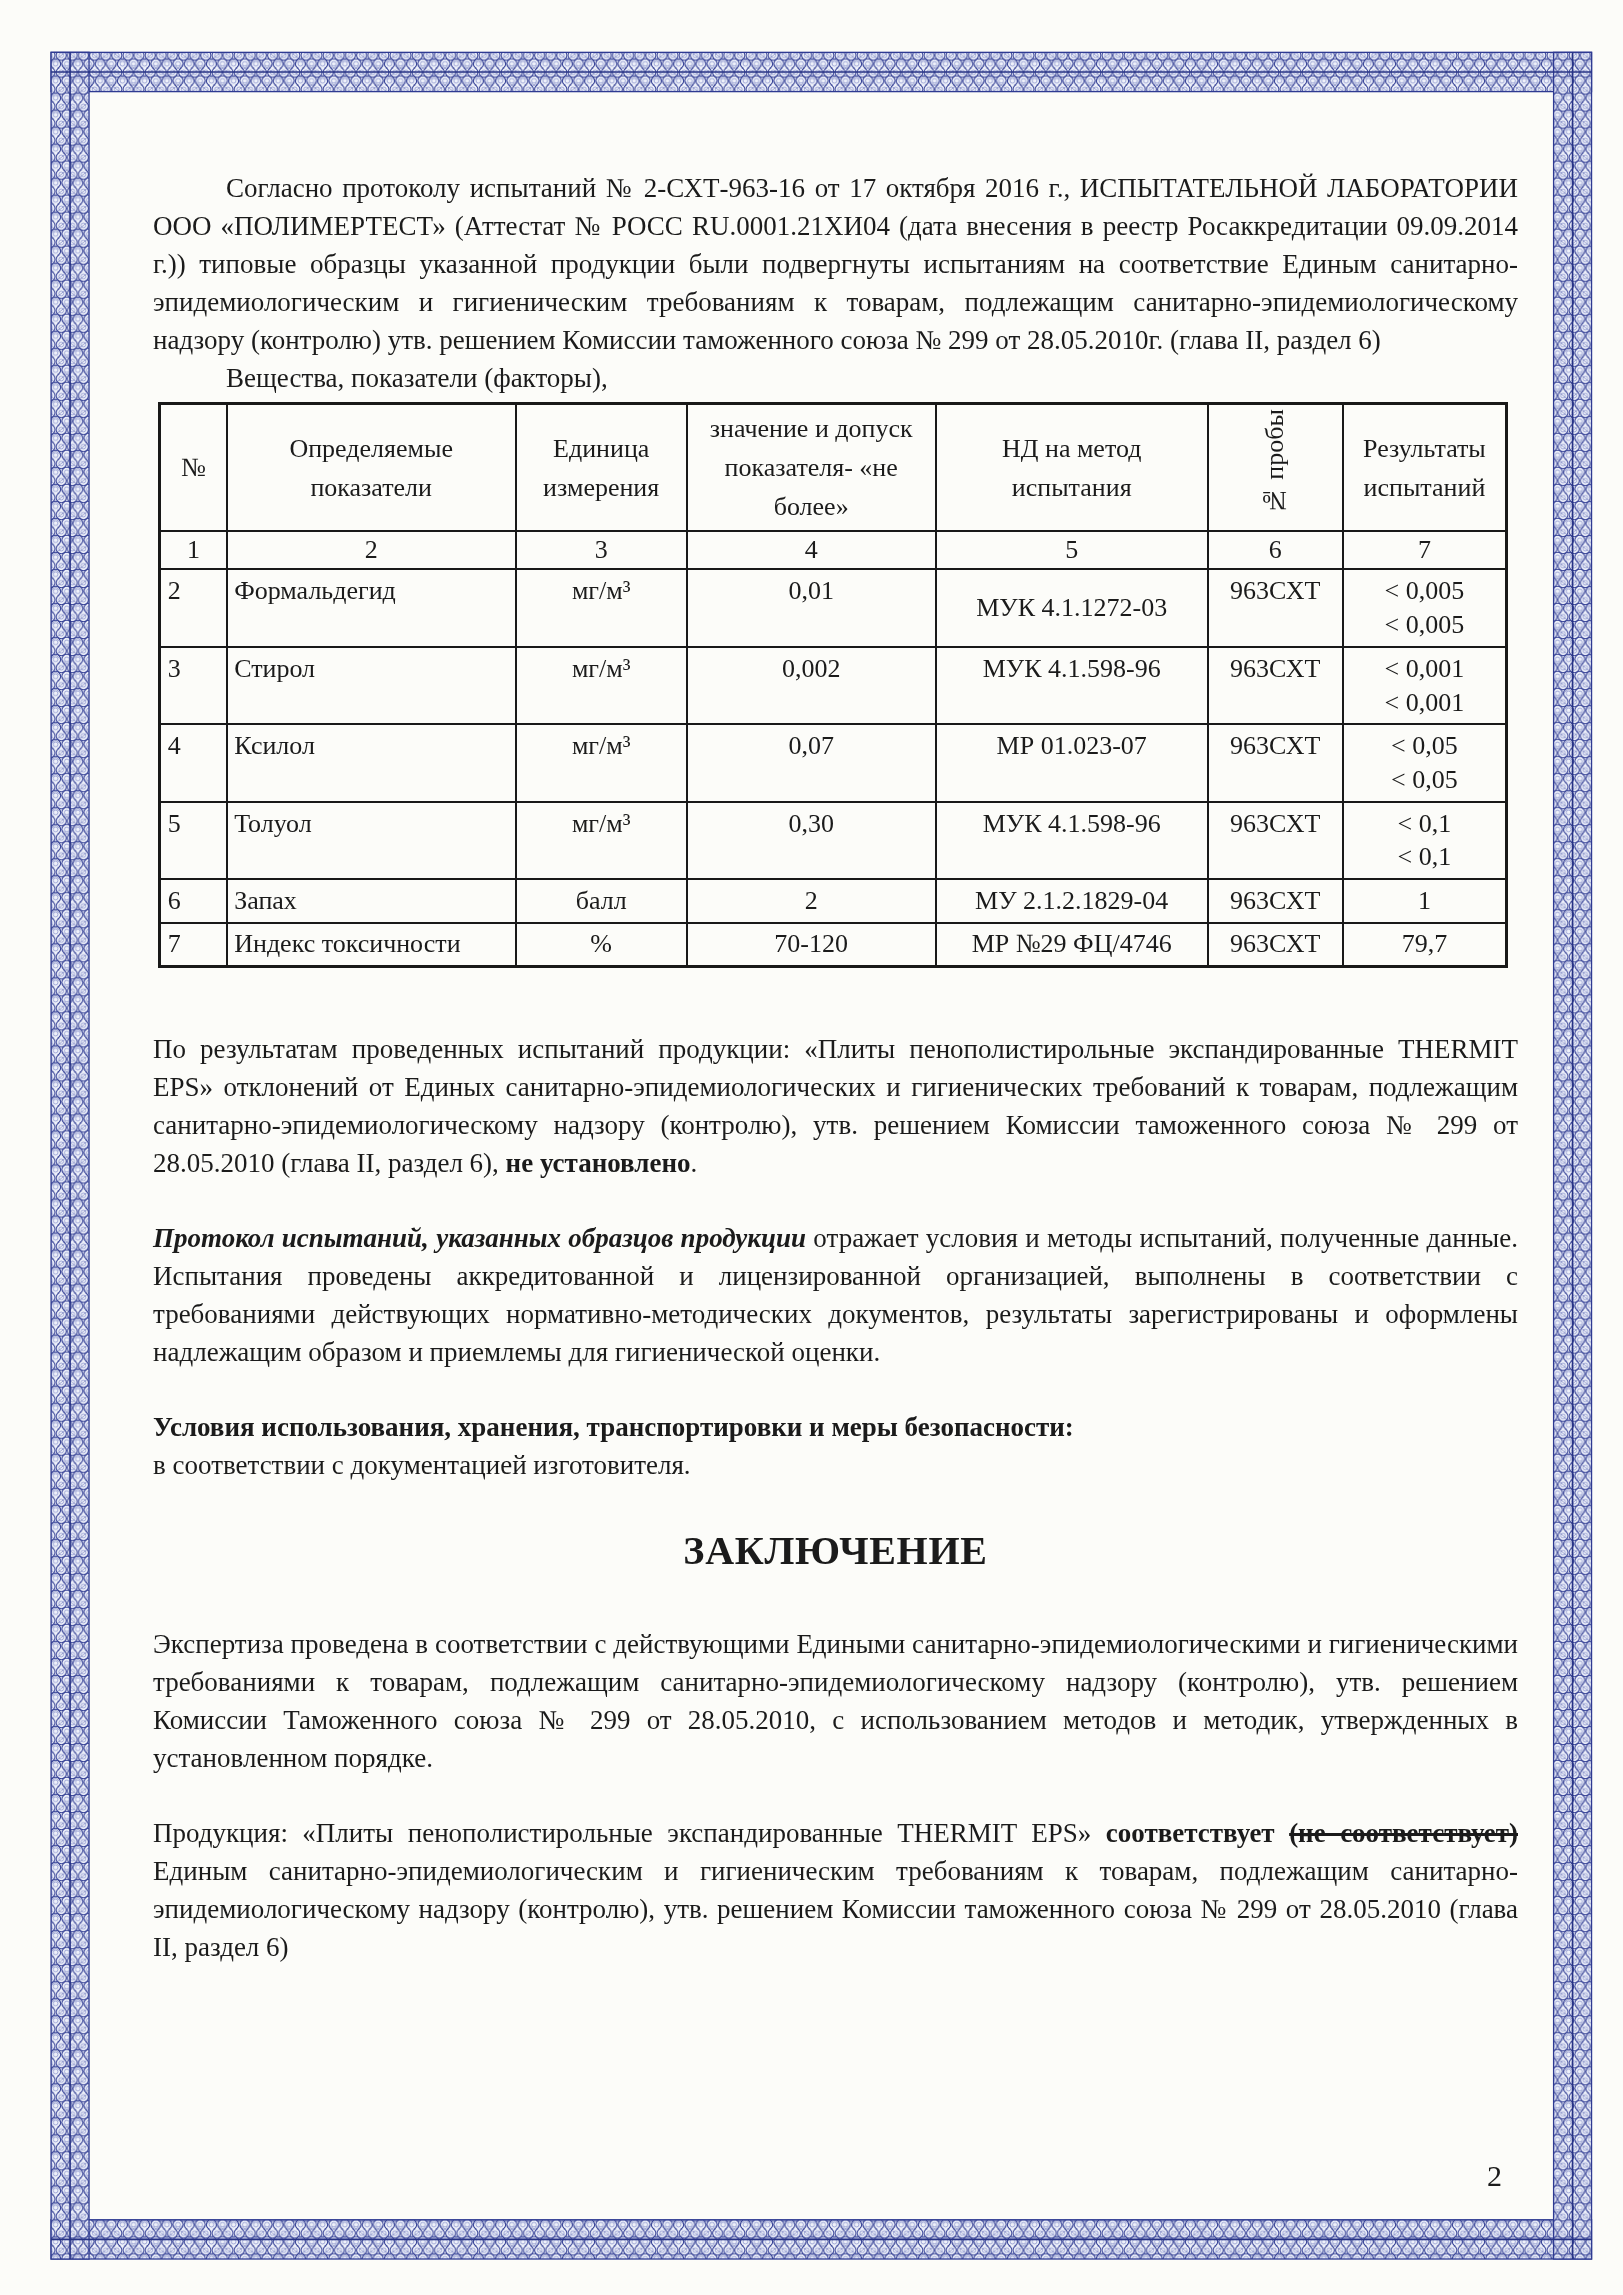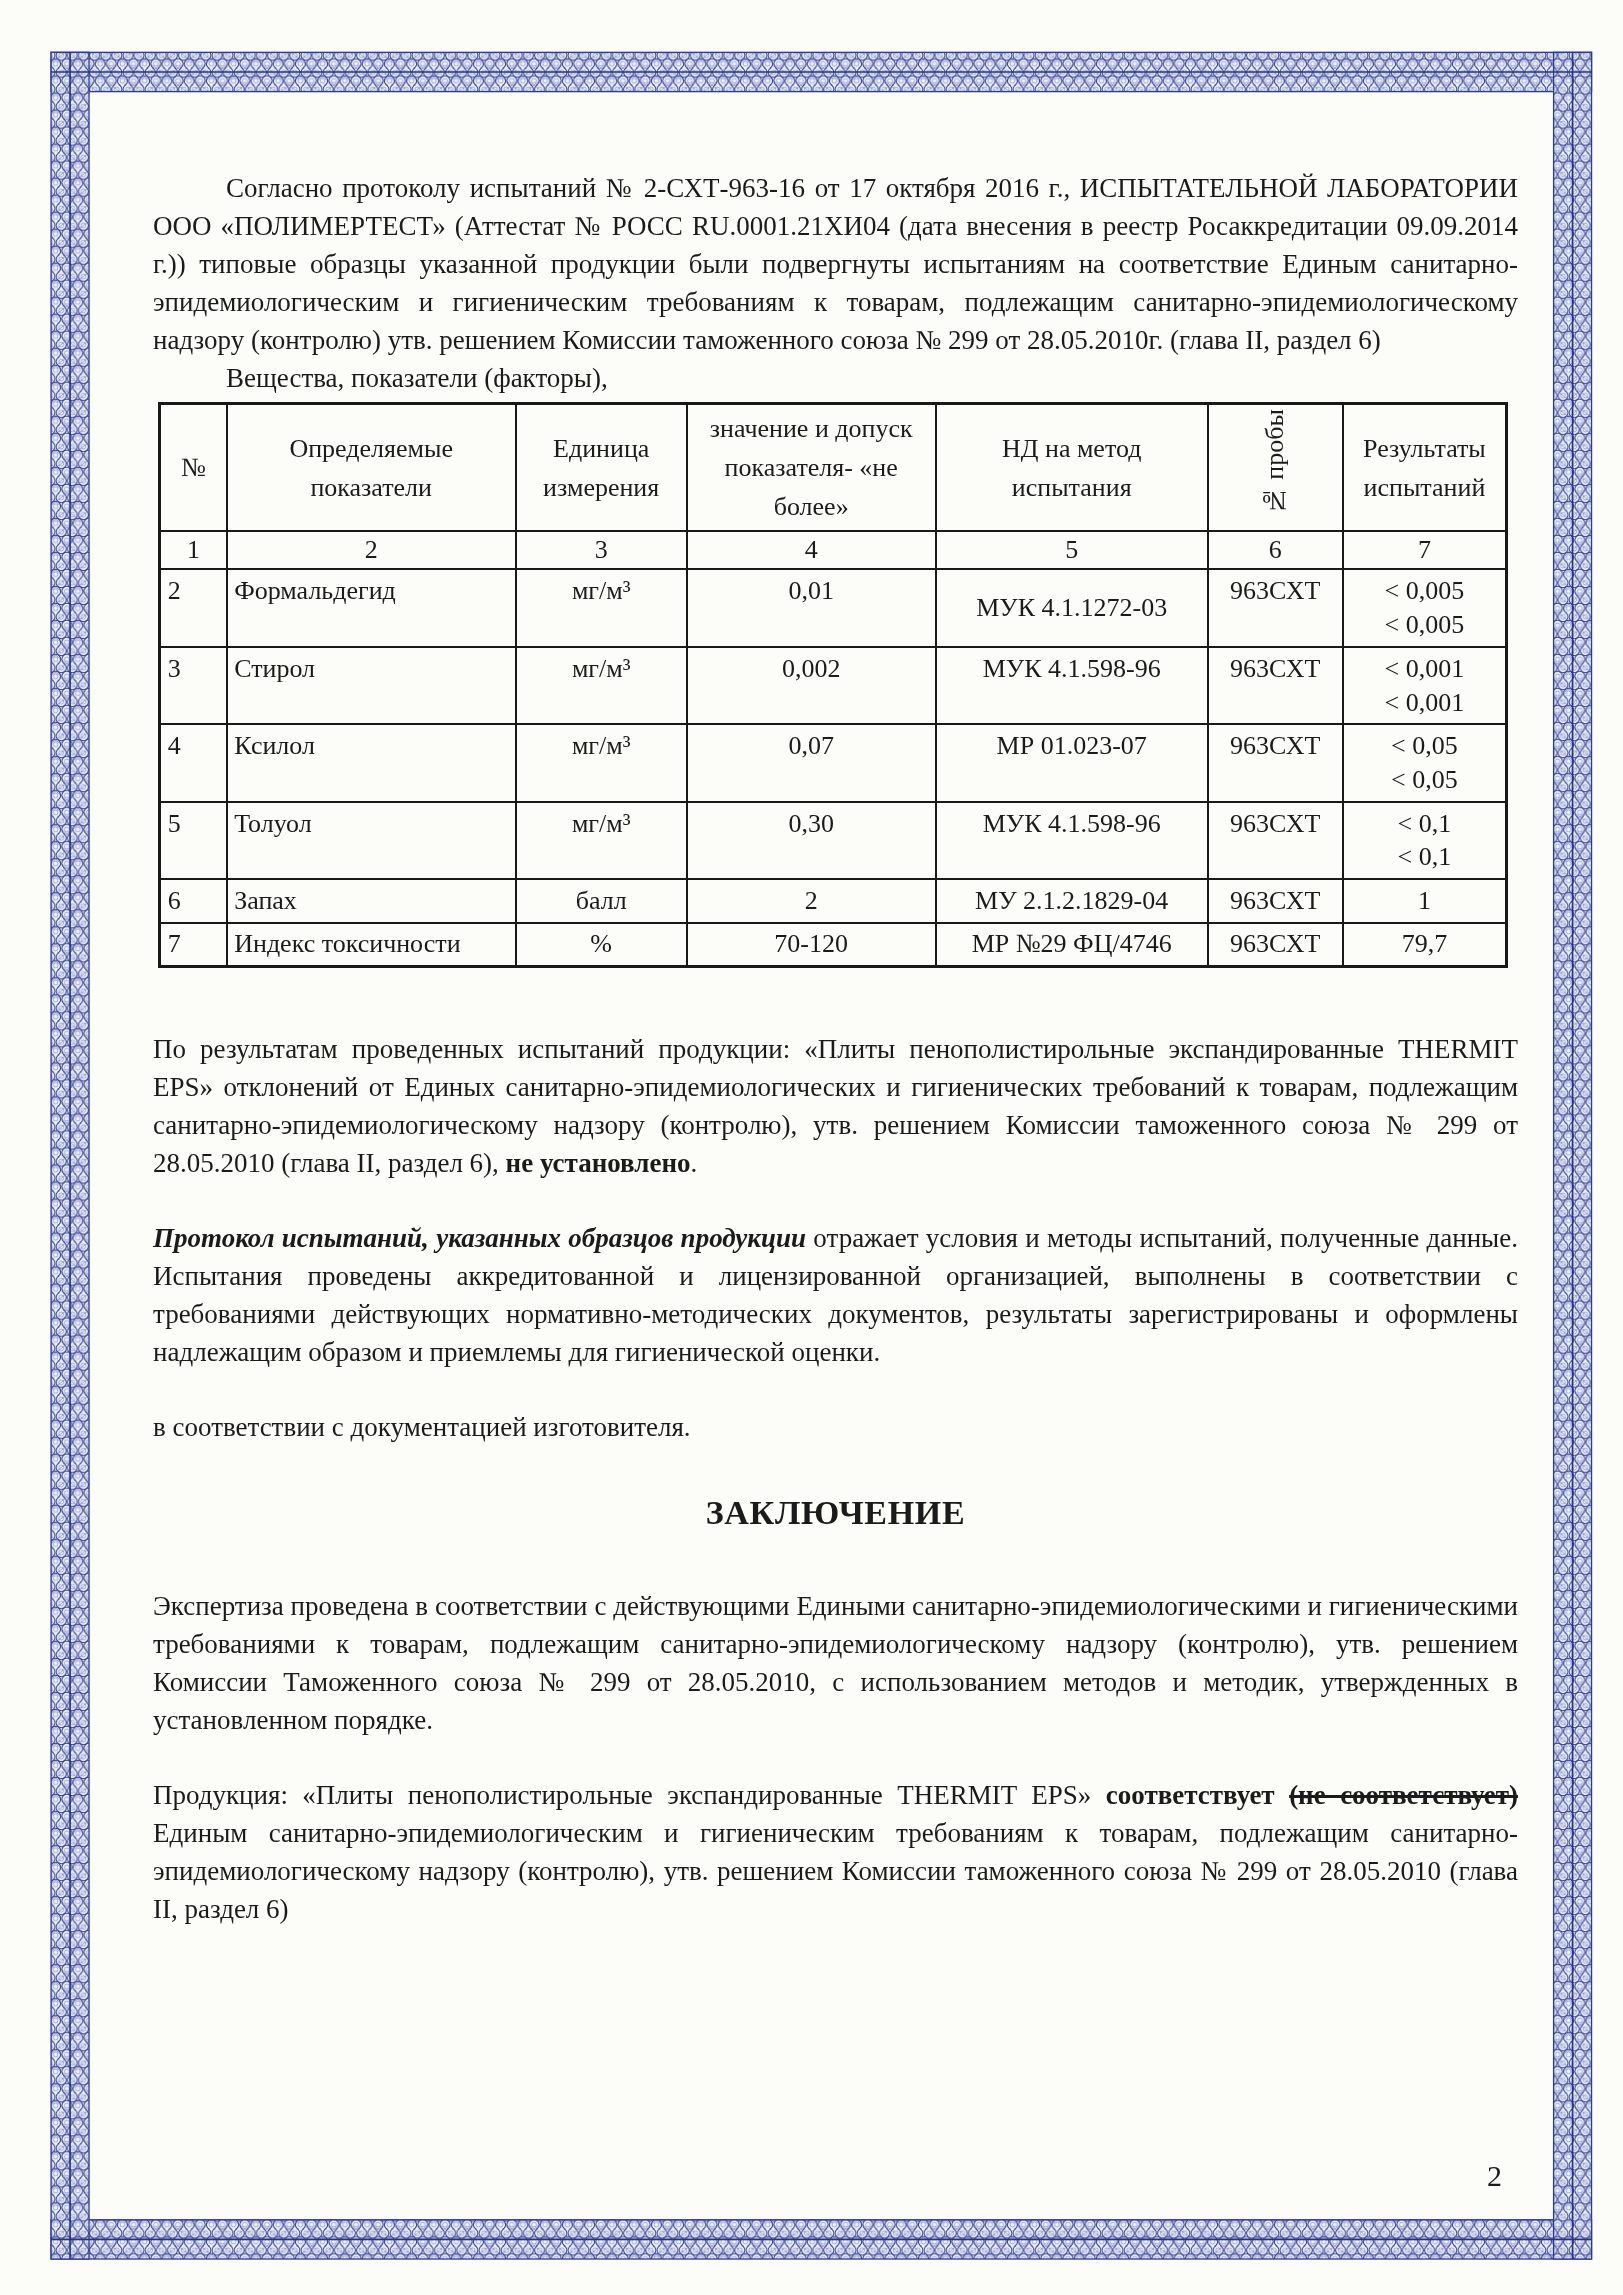--- a/index.html
+++ b/index.html
@@ -69,21 +69,21 @@
     white-space: nowrap;
   }
 
   .mt-after-table { margin-top: 62px; }
   .mt-par { margin-top: 37px; }
   .conditions-block { margin-top: 37px; text-align: left; }
   .concl-heading {
     margin-top: 48px;
     text-align: center;
     font-weight: bold;
-    font-size: 34px;
+    font-size: 40px;
     letter-spacing: 0.7px;
   }
   .mt-concl-par { margin-top: 55px; }
   .bold { font-weight: bold; }
   .bolditalic { font-weight: bold; font-style: italic; }
   .struck { font-weight: bold; text-decoration: line-through; text-decoration-thickness: 2.6px; }
   .page-number {
     position: absolute;
     left: 1487px;
     top: 2159px;
@@ -228,20 +228,21 @@
           <td class="c6 res">79,7</td>
         </tr>
       </tbody>
     </table>
 
     <p class="mt-after-table"><span>По результатам проведенных испытаний продукции: «Плиты пенополистирольные экспандированные THERMIT EPS» отклонений от Единых санитарно-эпидемиологических и гигиенических требований к товарам, подлежащим санитарно-эпидемиологическому надзору (контролю), утв. решением Комиссии таможенного союза № 299 от 28.05.2010 (глава II, раздел 6), </span><span class="bold">не установлено</span><span>.</span></p>
 
     <p class="mt-par"><span class="bolditalic">Протокол испытаний, указанных образцов продукции</span><span> отражает условия и методы испытаний, полученные данные. Испытания проведены аккредитованной и лицензированной организацией, выполнены в соответствии с требованиями действующих нормативно-методических документов, результаты зарегистрированы и оформлены надлежащим образом и приемлемы для гигиенической оценки.</span></p>
 
     <div class="conditions-block">
+      <p><span class="bold">Условия использования, хранения, транспортировки и меры безопасности</span><span class="bold">:</span></p>
       <p>в соответствии с документацией изготовителя.</p>
     </div>
 
     <p class="concl-heading">ЗАКЛЮЧЕНИЕ</p>
 
     <p class="mt-concl-par">Экспертиза проведена в соответствии с действующими Едиными санитарно-эпидемиологическими и гигиеническими требованиями к товарам, подлежащим санитарно-эпидемиологическому надзору (контролю), утв. решением Комиссии Таможенного союза № 299 от 28.05.2010, с использованием методов и методик, утвержденных в установленном порядке.</p>
 
     <p class="mt-par"><span>Продукция: «Плиты пенополистирольные  экспандированные THERMIT EPS» </span><span class="bold">соответствует</span><span> </span><span class="struck">(не соответствует)</span><span> Единым санитарно-эпидемиологическим и гигиеническим требованиям к товарам, подлежащим санитарно-эпидемиологическому надзору (контролю), утв. решением Комиссии таможенного союза № 299 от 28.05.2010 (глава II, раздел 6)</span></p>
 
   </div>

